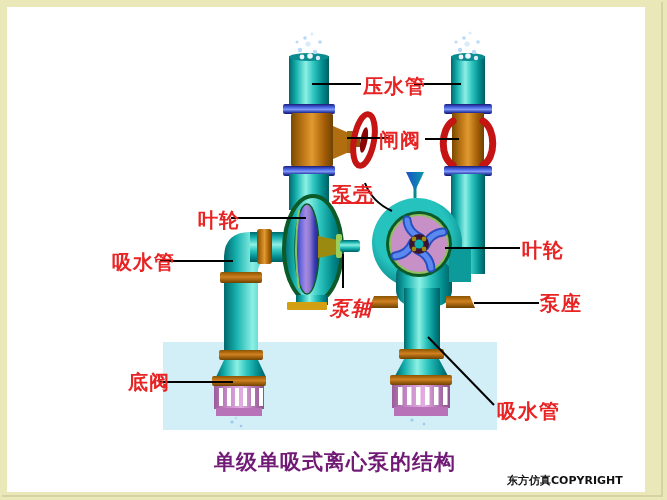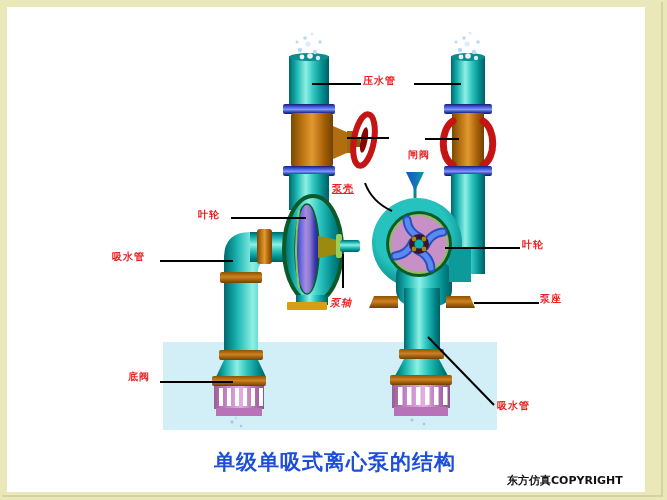--- a/index.html
+++ b/index.html
@@ -2,24 +2,24 @@
 <html><head>
 <meta charset="utf-8">
 <style>
   html,body{margin:0;padding:0;}
   body{width:667px;height:500px;position:relative;background:#eae7b8;
        font-family:"DejaVu Sans","Liberation Sans",sans-serif;overflow:hidden;}
   .panel{position:absolute;left:7px;top:7px;width:638px;height:485px;background:#ffffff;}
   .frame-accent{position:absolute;left:2px;top:2px;right:4px;bottom:3px;
        border-right:2px solid #d8d2a2;border-bottom:2px solid #d8d2a2;pointer-events:none;}
   svg.diagram{position:absolute;left:0;top:0;}
-  .lbl{position:absolute;color:#e82323;font-weight:bold;font-size:10px;line-height:1;
+  .lbl{position:absolute;color:#e82323;font-weight:bold;font-size:20px;line-height:1;
        letter-spacing:1px;white-space:nowrap;}
   .title{position:absolute;left:200px;top:448px;width:270px;text-align:center;
-       color:#1d4ed8;font-weight:bold;font-size:21px;letter-spacing:1px;white-space:nowrap;}
+       color:#701a75;font-weight:bold;font-size:21px;letter-spacing:1px;white-space:nowrap;}
   .copyright{position:absolute;left:507px;top:473px;color:#111;font-weight:bold;
        font-size:11px;white-space:nowrap;}
 </style>
 </head>
 <body>
 
 <div class="panel"></div>
 
 <svg class="diagram" width="667" height="500" viewBox="0 0 667 500">
   <defs>
@@ -249,21 +249,21 @@
     <path d="M160,261 L233,261"></path>
     <path d="M343,254 L343,288"></path>
     <path d="M445,248 L520,248"></path>
     <path d="M474,303 L539,303"></path>
     <path d="M160,382 L233,382"></path>
     <path d="M428,337 L494,405"></path>
   </g>
 </svg>
 
 <div class="lbl" style="left:363px;top:76px;">压水管</div>
-<div class="lbl" style="left:408px;top:130px;margin-top:20px;">闸阀</div>
+<div class="lbl" style="left:379px;top:130px;">闸阀</div>
 <div class="lbl" style="left:332px;top:184px;text-decoration:underline;">泵壳</div>
 <div class="lbl" style="left:198px;top:210px;">叶轮</div>
 <div class="lbl" style="left:112px;top:252px;">吸水管</div>
 <div class="lbl" style="left:330px;top:298px;font-style:italic;">泵轴</div>
 <div class="lbl" style="left:522px;top:240px;">叶轮</div>
 <div class="lbl" style="left:540px;top:295px;font-family:Liberation Mono, monospace;">泵座</div>
 <div class="lbl" style="left:128px;top:372px;text-align:right;">底阀</div>
 <div class="lbl" style="left:497px;top:401px;">吸水管</div>
 
 <div class="title">单级单吸式离心泵的结构</div>

